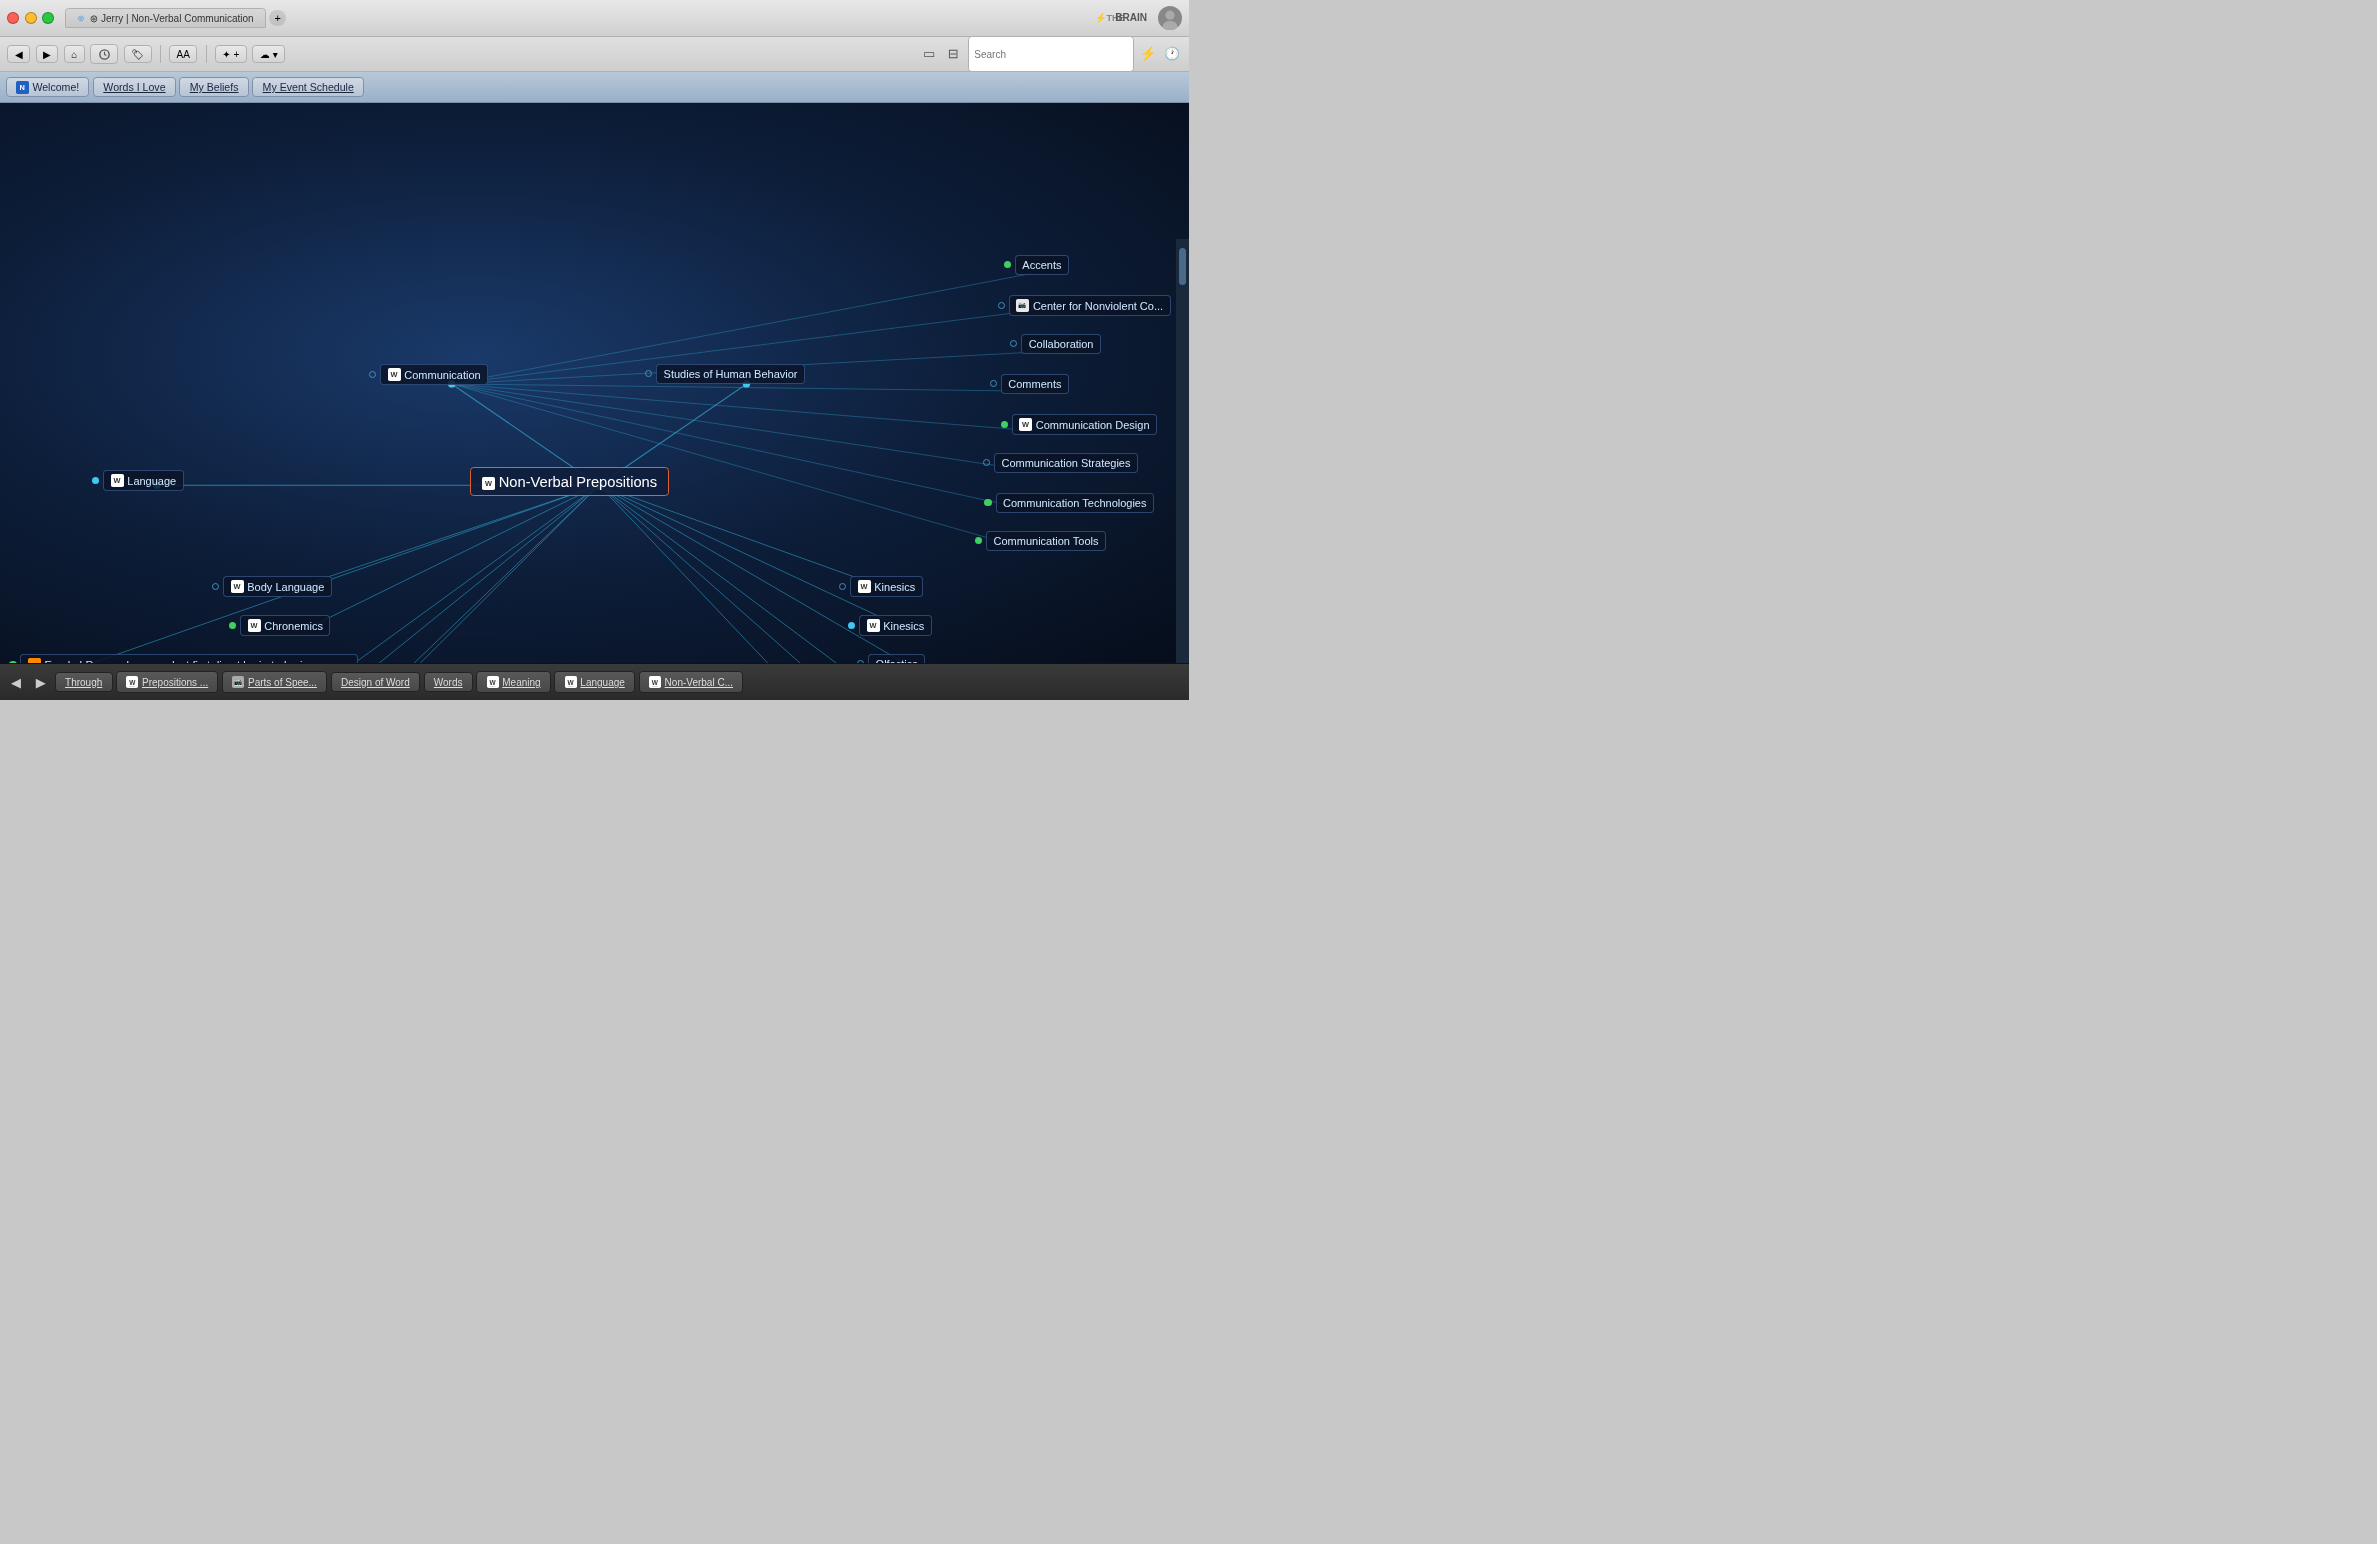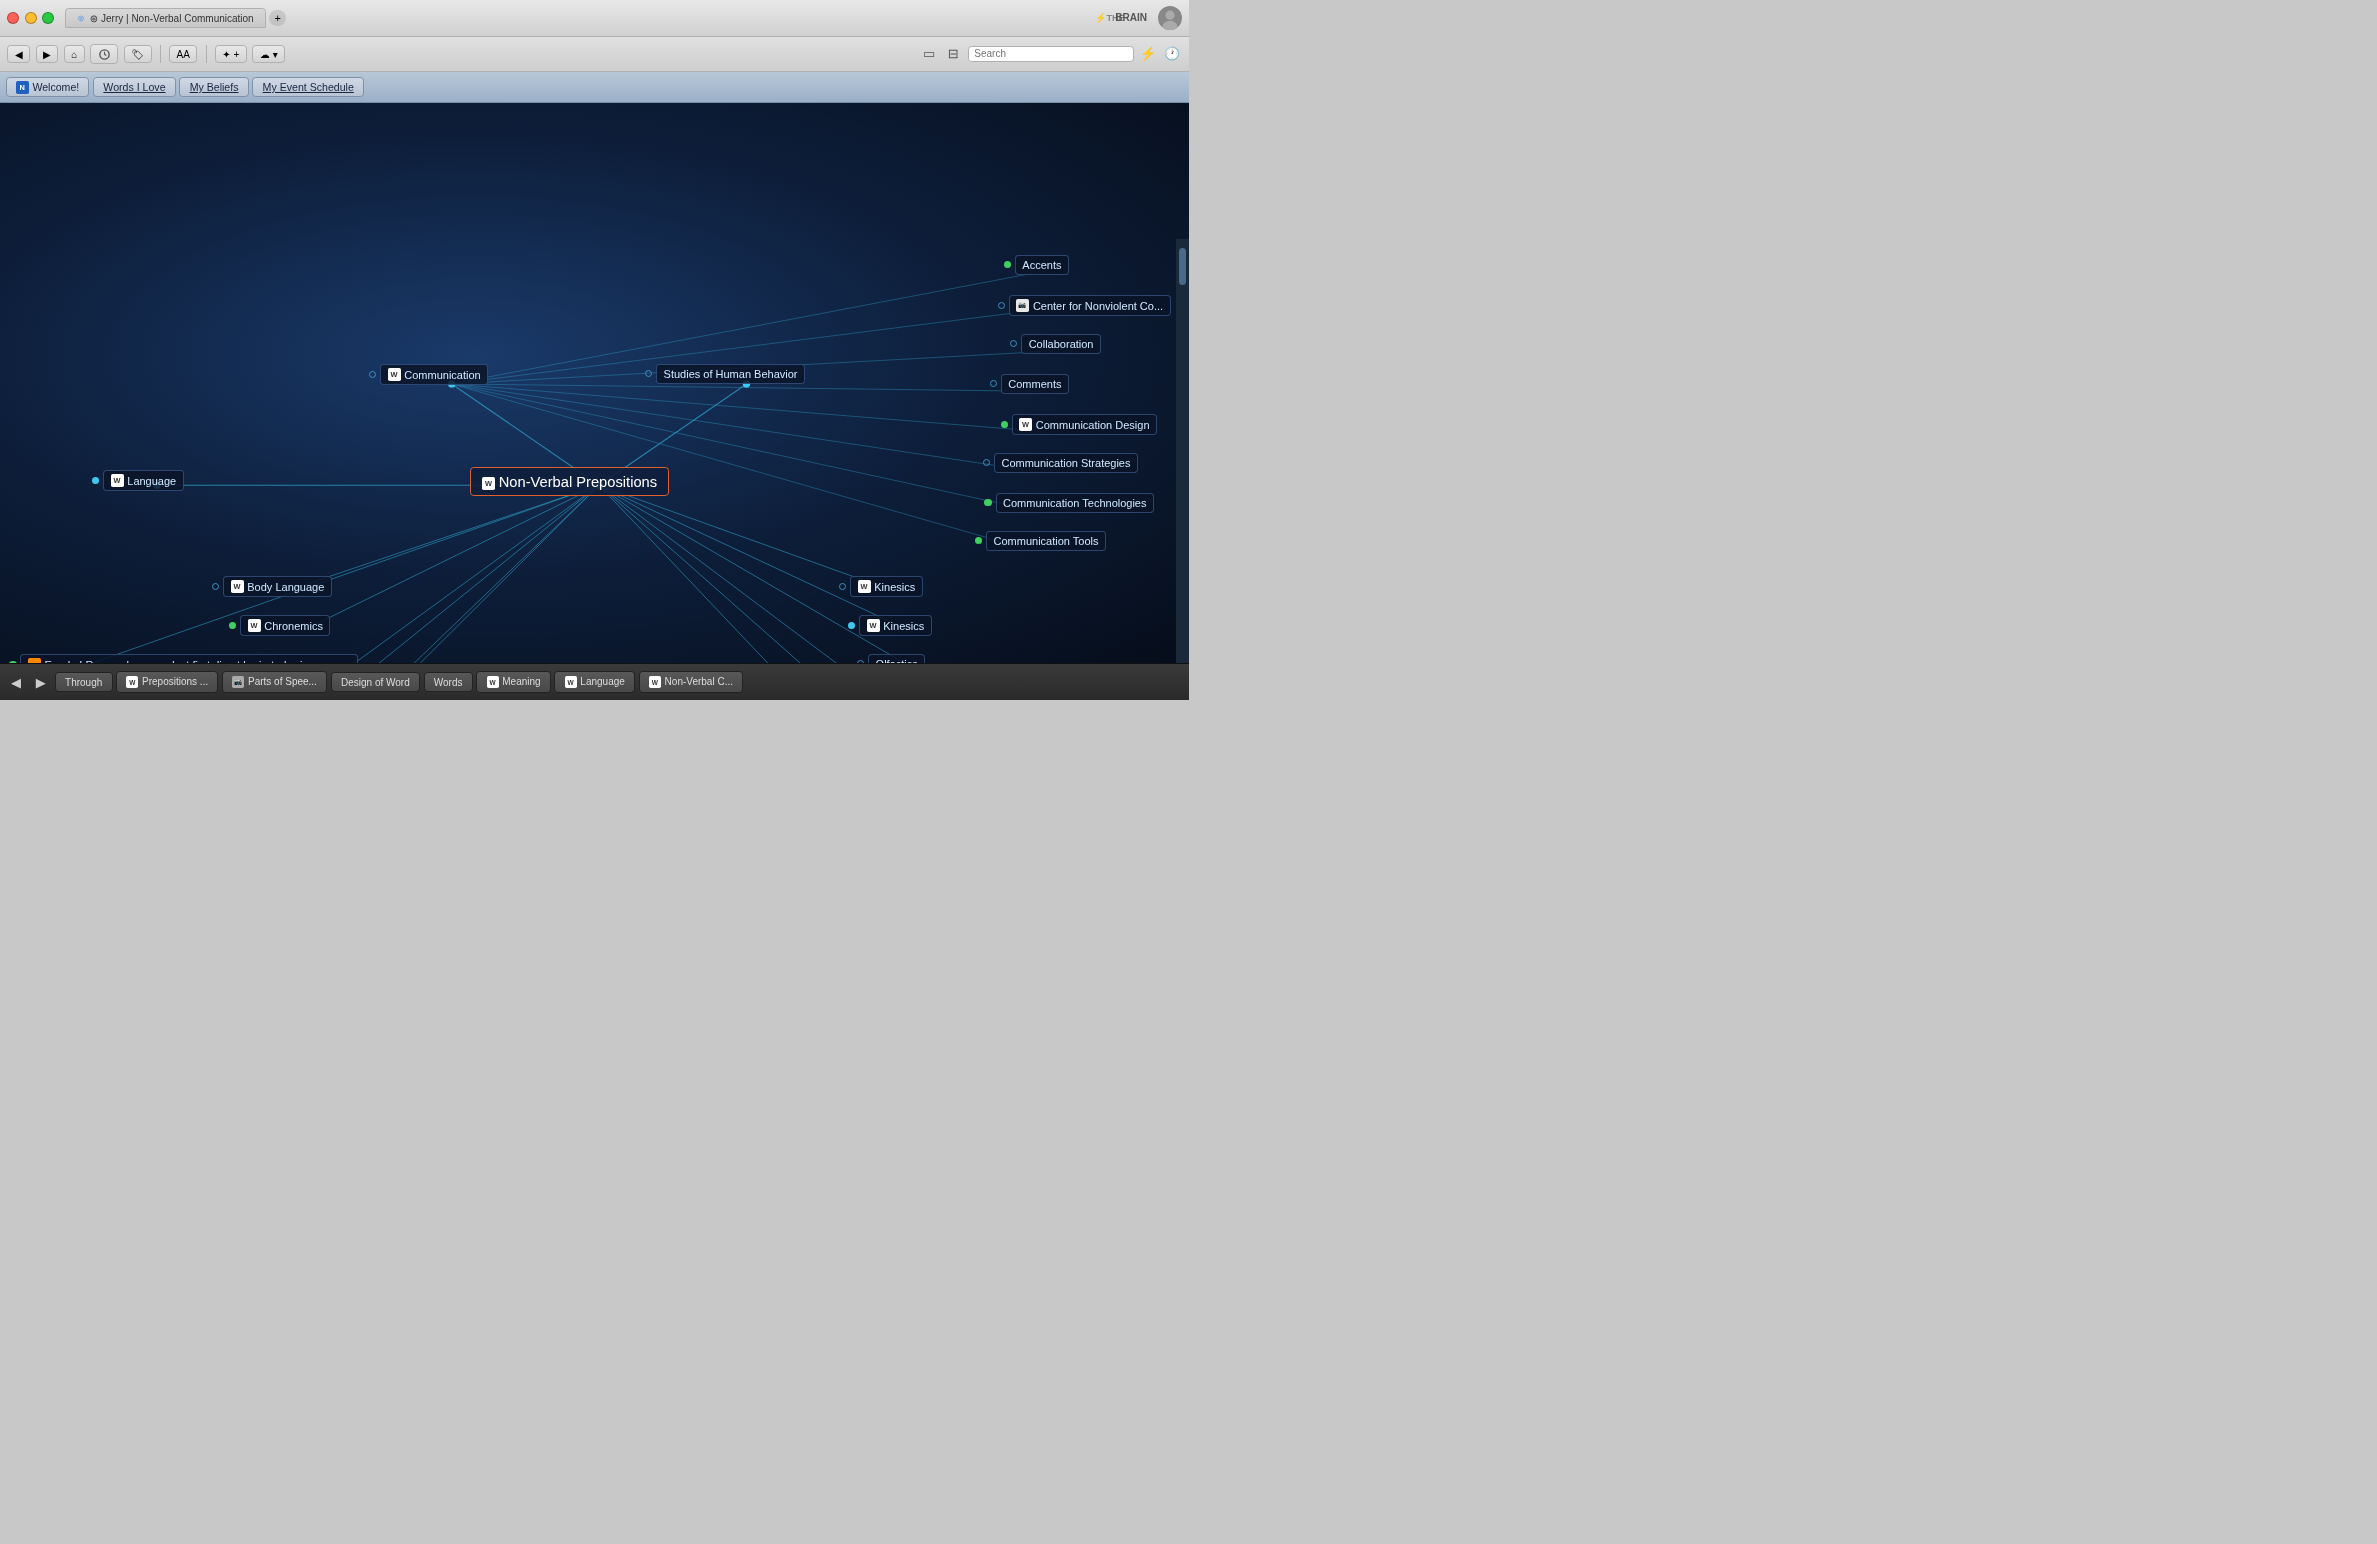--- a/index.html
+++ b/index.html
@@ -62,21 +62,21 @@
     }
     .toolbar-sep { width: 0.9px; height: 18.4px; background: #b0b0b0; margin: 0 2.8px; }
     .search-box {
       margin-left: auto;
       display: flex;
       align-items: center;
       gap: 5.5px;
     }
     .search-input {
       width: 166px;
-      height: 16px;
+      height: 36px;
       border: 0.9px solid #b0b0b0;
       border-radius: 3.7px;
       padding: 0 5.5px;
       font-size: 10px;
       background: white;
       outline: none;
     }
     .icon-btn { width: 18.4px; height: 18.4px; display: flex; align-items: center; justify-content: center; cursor: pointer; font-size: 13px; color: #555; }
 
     
@@ -206,23 +206,24 @@
     }
     .bottom-tab {
       background: linear-gradient(to bottom, #585858, #484848);
       border: 0.9px solid #222;
       border-radius: 3.7px;
       padding: 3.7px 9.2px;
       font-size: 10px;
       color: #ddd;
       cursor: pointer;
       display: flex;
-      align-items: flex-start;
+      align-items: flex-end;
       gap: 3.7px;
       white-space: nowrap;
+      text-decoration: underline;
     }
     .scrollbar-right {
       position: absolute;
       right: 0; top: 136px;
       width: 13px;
       height: 560px;
       background: #1a2a3a;
       display: flex;
       flex-direction: column;
       align-items: center;

